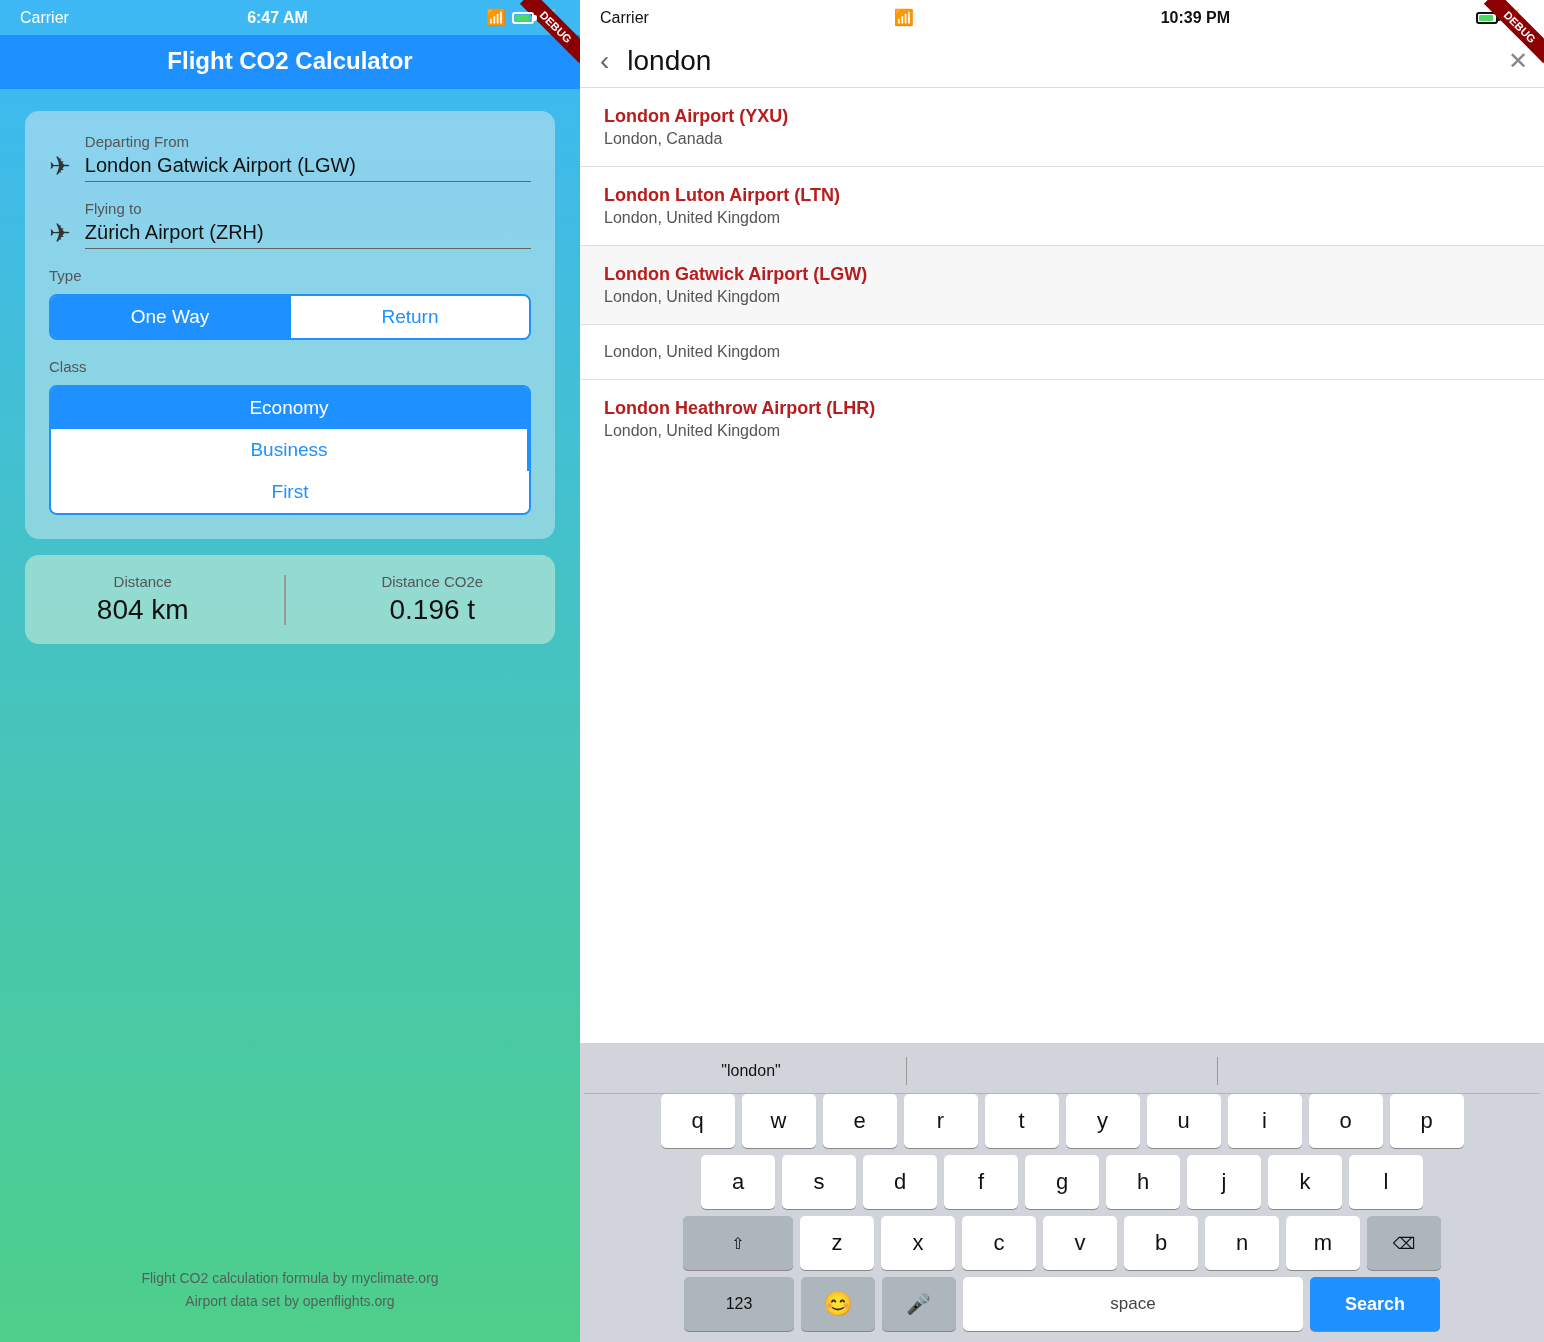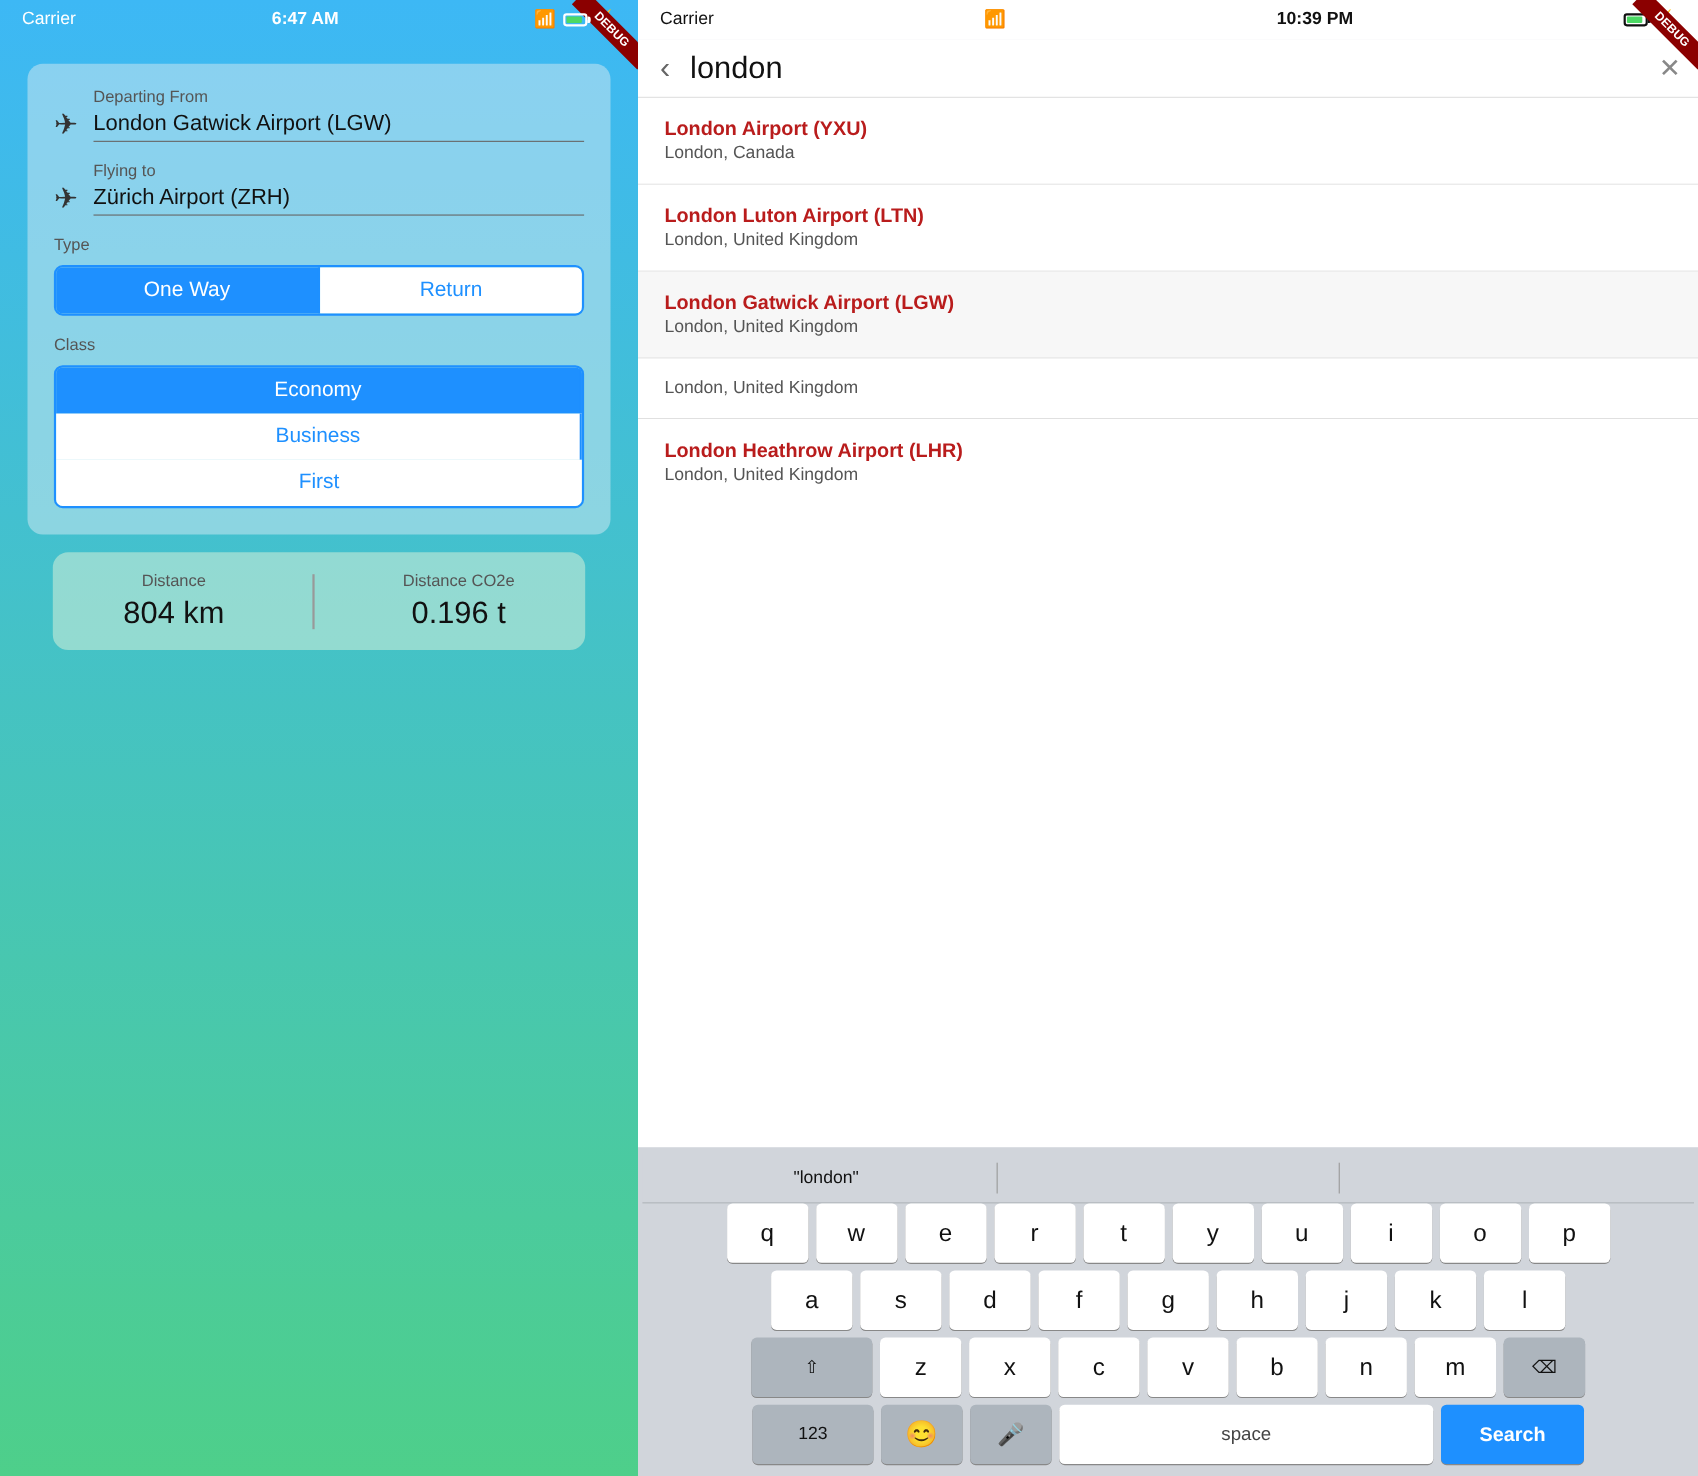--- a/index.html
+++ b/index.html
@@ -153,21 +153,21 @@
     }
     .class-btn.active {
       background: #1e90ff;
       color: white;
     }
     .class-btn:not(:last-child) {
       border-right: 2px solid #1e90ff;
     }
 
     .result-card {
-      width: 484px;
+      width: 530px;
       background: rgba(200, 235, 215, 0.6);
       border-radius: 14px;
       margin-top: 16px;
       display: flex;
       justify-content: space-around;
       align-items: center;
       padding: 18px 24px;
     }
     .result-item {
       text-align: center;
@@ -415,20 +415,23 @@
     <span class="time">6:47 AM</span>
     <span class="status-icons">
       <span>📶</span>
       <span class="battery-icon">
           <span class="battery-fill"></span>
         </span>
       <span>⚡</span>
     </span>
   </div>
 
+  <div class="app-title-bar">
+    <h1>Flight CO2 Calculator</h1>
+  </div>
 
   <div class="main-card">
 
     <div class="flight-field">
       <span class="flight-icon">✈</span>
       <div class="flight-field-inner">
         <div class="field-label">Departing From</div>
         <div class="field-value">London Gatwick Airport (LGW)</div>
       </div>
     </div>
@@ -460,20 +463,24 @@
       <div class="result-label">Distance</div>
       <div class="result-value">804 km</div>
     </div>
     <div class="result-divider"></div>
     <div class="result-item">
       <div class="result-label">Distance CO2e</div>
       <div class="result-value">0.196 t</div>
     </div>
   </div>
 
+  <div class="footer-text">
+    <div>Flight CO2 calculation formula by myclimate.org</div>
+    <div>Airport data set by openflights.org</div>
+  </div>
 </div>
 
 <div class="right-panel">
 
   <div class="debug-badge-right"></div>
 
   <div class="status-bar-right">
     <span>Carrier</span>
     <span class="status-icons">
       <span>📶</span>

